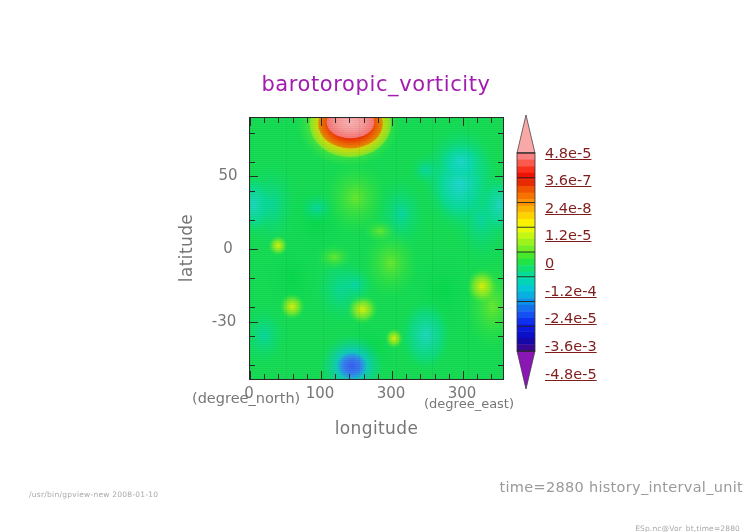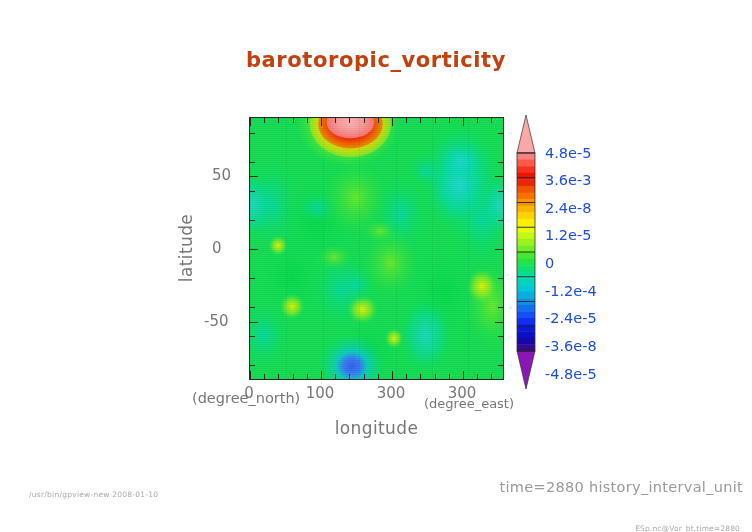--- a/index.html
+++ b/index.html
@@ -13,27 +13,27 @@
     position: relative;
     overflow: hidden;
     font-family: "DejaVu Sans", sans-serif;
     color: #808080;
   }
 
   
   #plot-title {
     position: absolute;
     left: 0;
-    top: 48px;
+    top: 72px;
     width: 752px;
     text-align: center;
     font-size: 21px;
     letter-spacing: 0.6px;
-    color: #c2410c;
-    font-weight: 700;
+    color: #a21caf;
+    font-weight: 400;
   }
 
   
   #plot-frame {
     position: absolute;
     left: 249px;
     top: 117px;
     width: 255px;
     height: 263px;
     border: 1px solid #2a2a2a;
@@ -96,21 +96,21 @@
     color: #777;
     transform: translateX(-50%);
     white-space: nowrap;
   }
   .ytick-label {
     position: absolute;
     font-size: 15px;
     color: #777;
     transform: translateY(-50%);
     white-space: nowrap;
-    text-align: left;
+    text-align: center;
   }
 
   
   #xaxis-title {
     position: absolute;
     left: 249px;
     top: 418px;
     width: 255px;
     text-align: center;
     font-size: 17px;
@@ -150,23 +150,24 @@
     left: 515px;
     top: 113px;
     width: 22px;
     height: 278px;
   }
   #colorbar-svg { display: block; }
   .cb-label {
     position: absolute;
     left: 545px;
     font-size: 14.5px;
-    color: #1d4ed8;
+    color: #7f1d1d;
     transform: translateY(-50%);
     white-space: nowrap;
+    text-decoration: underline;
   }
 
   
   #time-annotation {
     position: absolute;
     right: 9px;
     top: 479px;
     font-size: 14.5px;
     color: #9a9a9a;
     letter-spacing: 0.3px;
@@ -374,21 +375,21 @@
   <div class="tick tick-y-right" style="top:247px"></div>
 </div>
 
 <div class="xtick-label" style="left:249px; top:384px">0</div>
 <div class="xtick-label" style="left:320px; top:384px">100</div>
 <div class="xtick-label" style="left:391px; top:384px">300</div>
 <div class="xtick-label" style="left:462px; top:384px">300</div>
 
 <div class="ytick-label" style="left:212px; top:175px; width:32px">50</div>
 <div class="ytick-label" style="left:212px; top:248px; width:32px">0</div>
-<div class="ytick-label" style="left:204px; top:321px; width:40px">-50</div>
+<div class="ytick-label" style="left:204px; top:321px; width:40px">-30</div>
 
 <div id="xaxis-title">longitude</div>
 <div id="yaxis-title">latitude</div>
 <div id="unit-left">(degree_north)</div>
 <div id="unit-right">(degree_east)</div>
 
 <div id="colorbar">
   <svg id="colorbar-svg" width="22" height="278" viewBox="0 0 22 278">
 
     <polygon points="11,2 20,40 2,40" fill="#f9a8a8" stroke="#333" stroke-width="0.7"></polygon>
@@ -437,24 +438,24 @@
         <line x1="2" x2="20" y1="139.00" y2="139.00" stroke="#222" stroke-width="0.9"></line>
         <line x1="2" x2="20" y1="163.75" y2="163.75" stroke="#222" stroke-width="0.9"></line>
         <line x1="2" x2="20" y1="188.50" y2="188.50" stroke="#222" stroke-width="0.9"></line>
         <line x1="2" x2="20" y1="213.25" y2="213.25" stroke="#222" stroke-width="0.9"></line>
         <line x1="2" x2="20" y1="238.00" y2="238.00" stroke="#222" stroke-width="0.9"></line>
       </g>
   </svg>
 </div>
 
 <div class="cb-label" style="top:153px">4.8e-5</div>
-<div class="cb-label" style="top:180px">3.6e-3</div>
+<div class="cb-label" style="top:180px">3.6e-7</div>
 <div class="cb-label" style="top:208px">2.4e-8</div>
 <div class="cb-label" style="top:235px">1.2e-5</div>
 <div class="cb-label" style="top:263px">0</div>
 <div class="cb-label" style="top:291px">-1.2e-4</div>
 <div class="cb-label" style="top:318px">-2.4e-5</div>
-<div class="cb-label" style="top:346px">-3.6e-8</div>
+<div class="cb-label" style="top:346px">-3.6e-3</div>
 <div class="cb-label" style="top:374px">-4.8e-5</div>
 
 <div id="time-annotation">time=2880 history_interval_unit</div>
 <div id="footer-left">/usr/bin/gpview-new  2008-01-10</div>
 <div id="footer-right">ESp.nc@Vor_bt,time=2880</div>
 
 </body></html>

